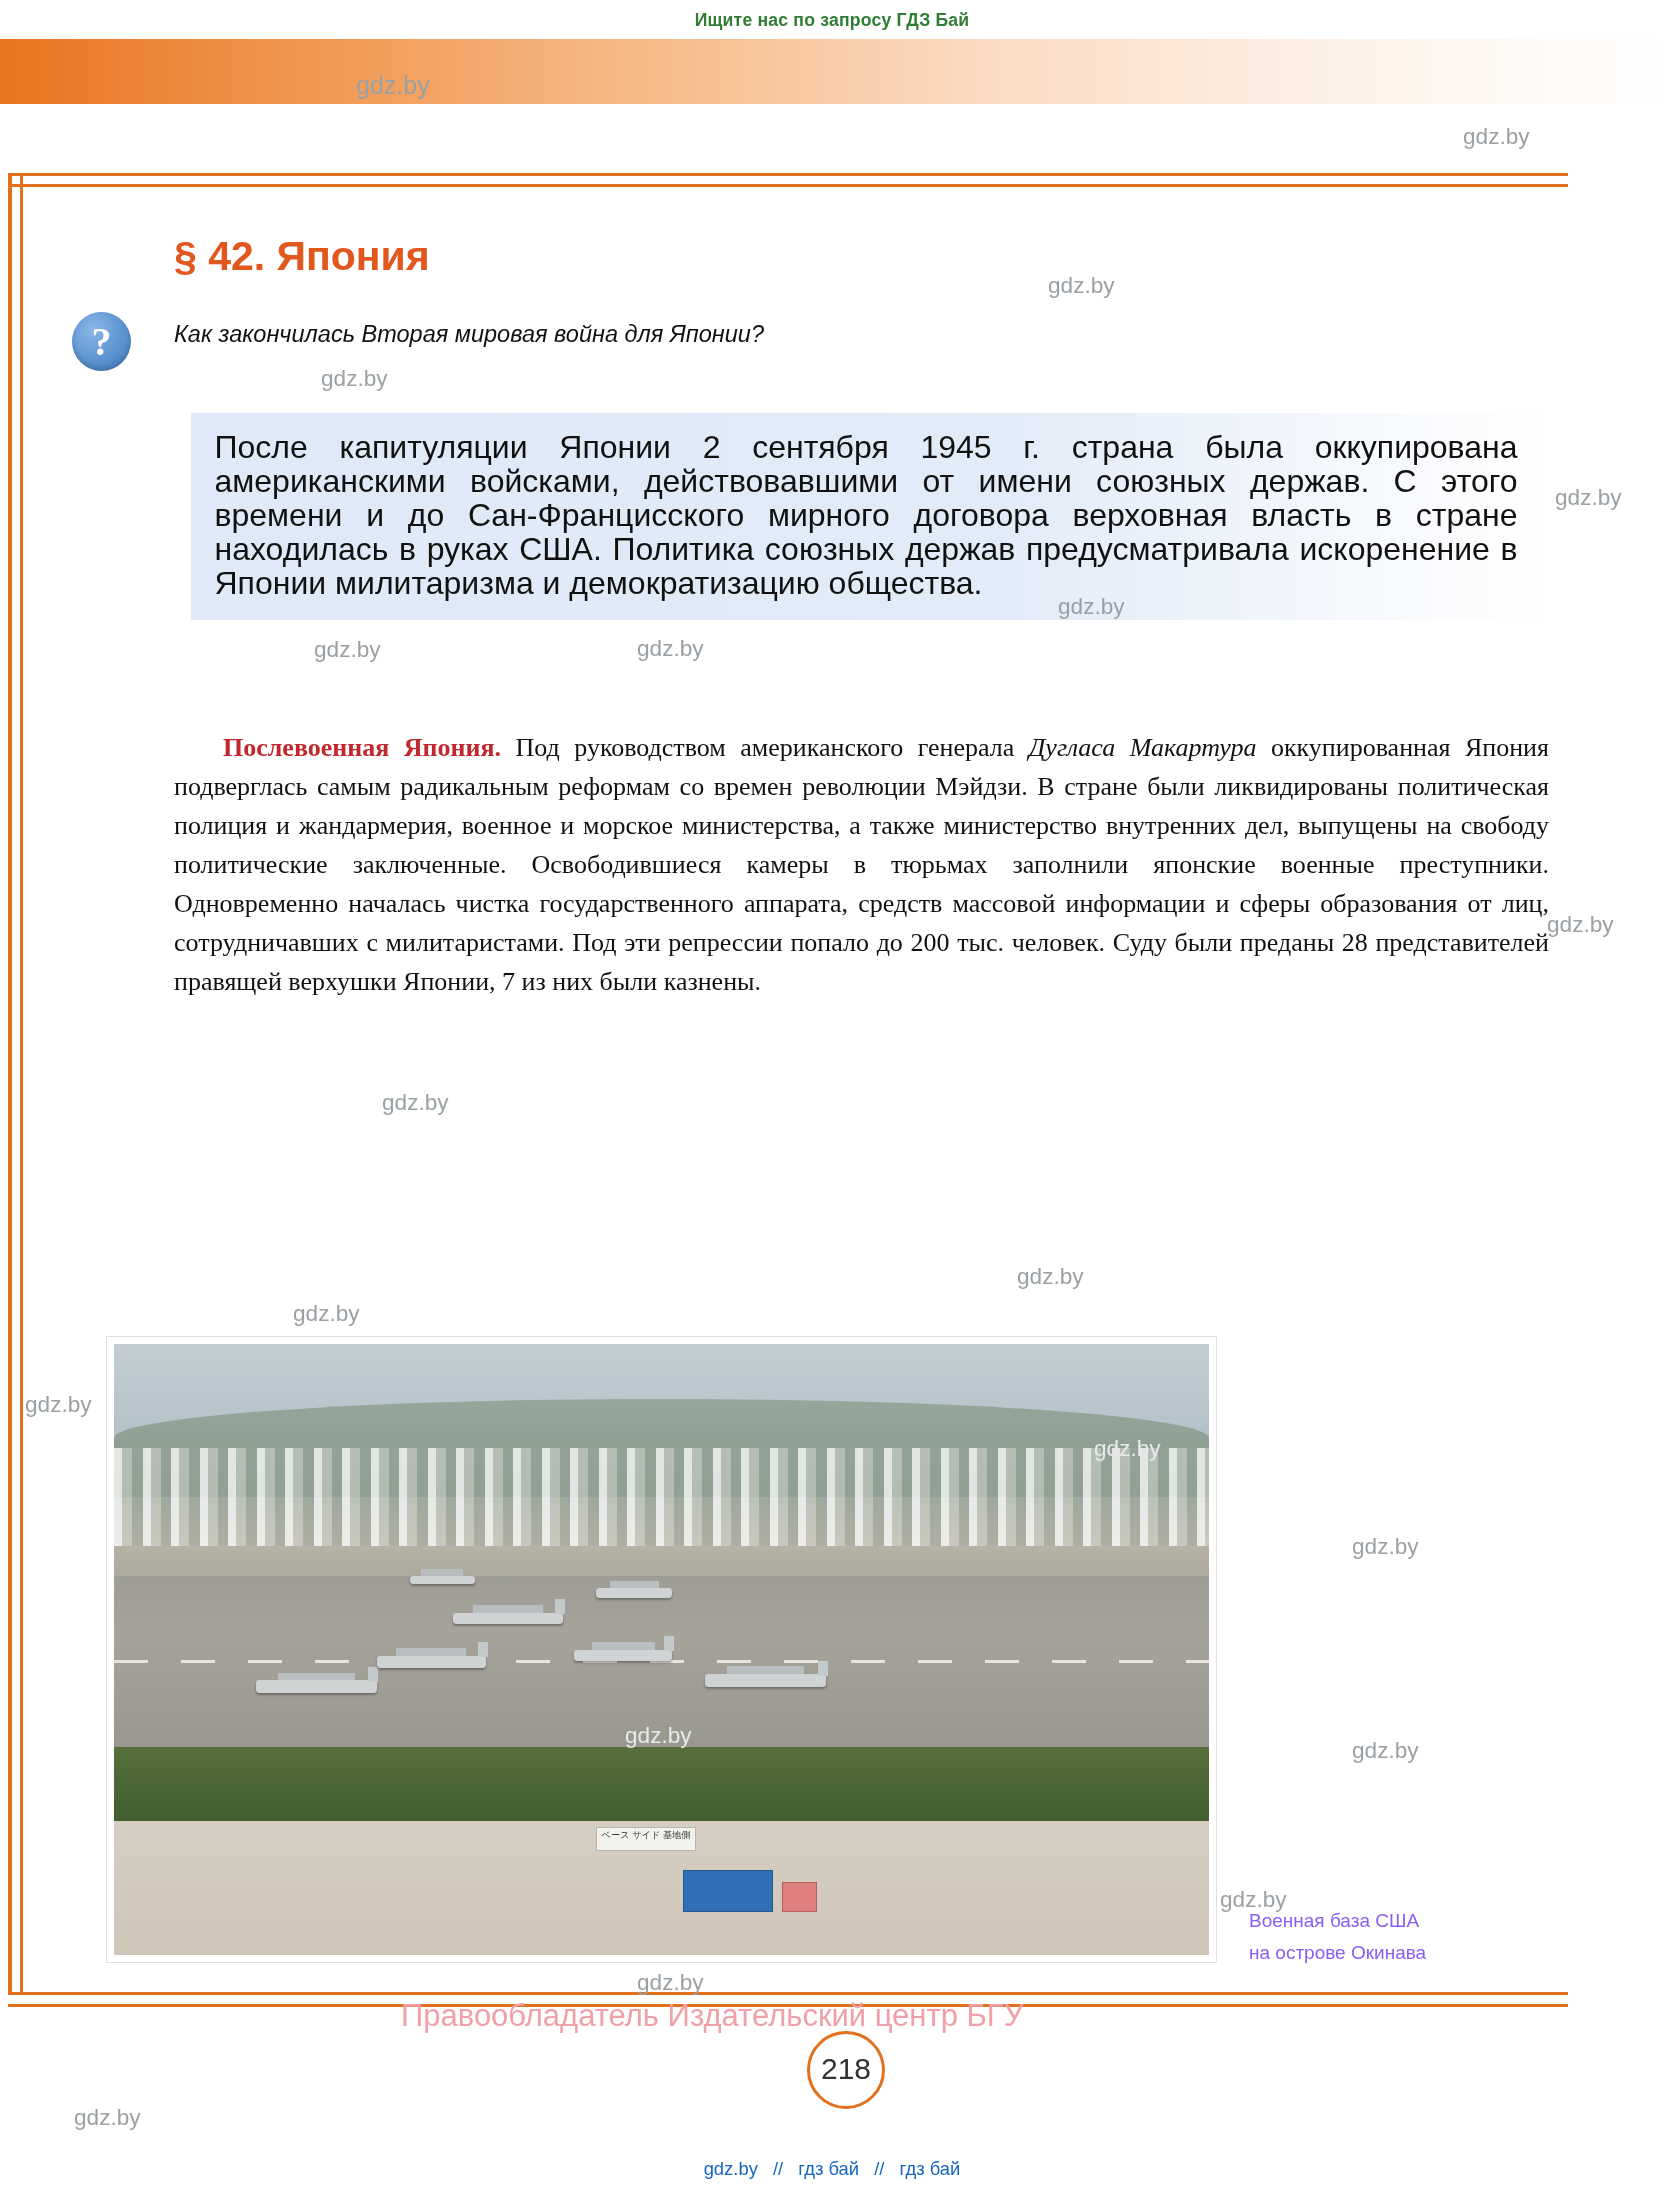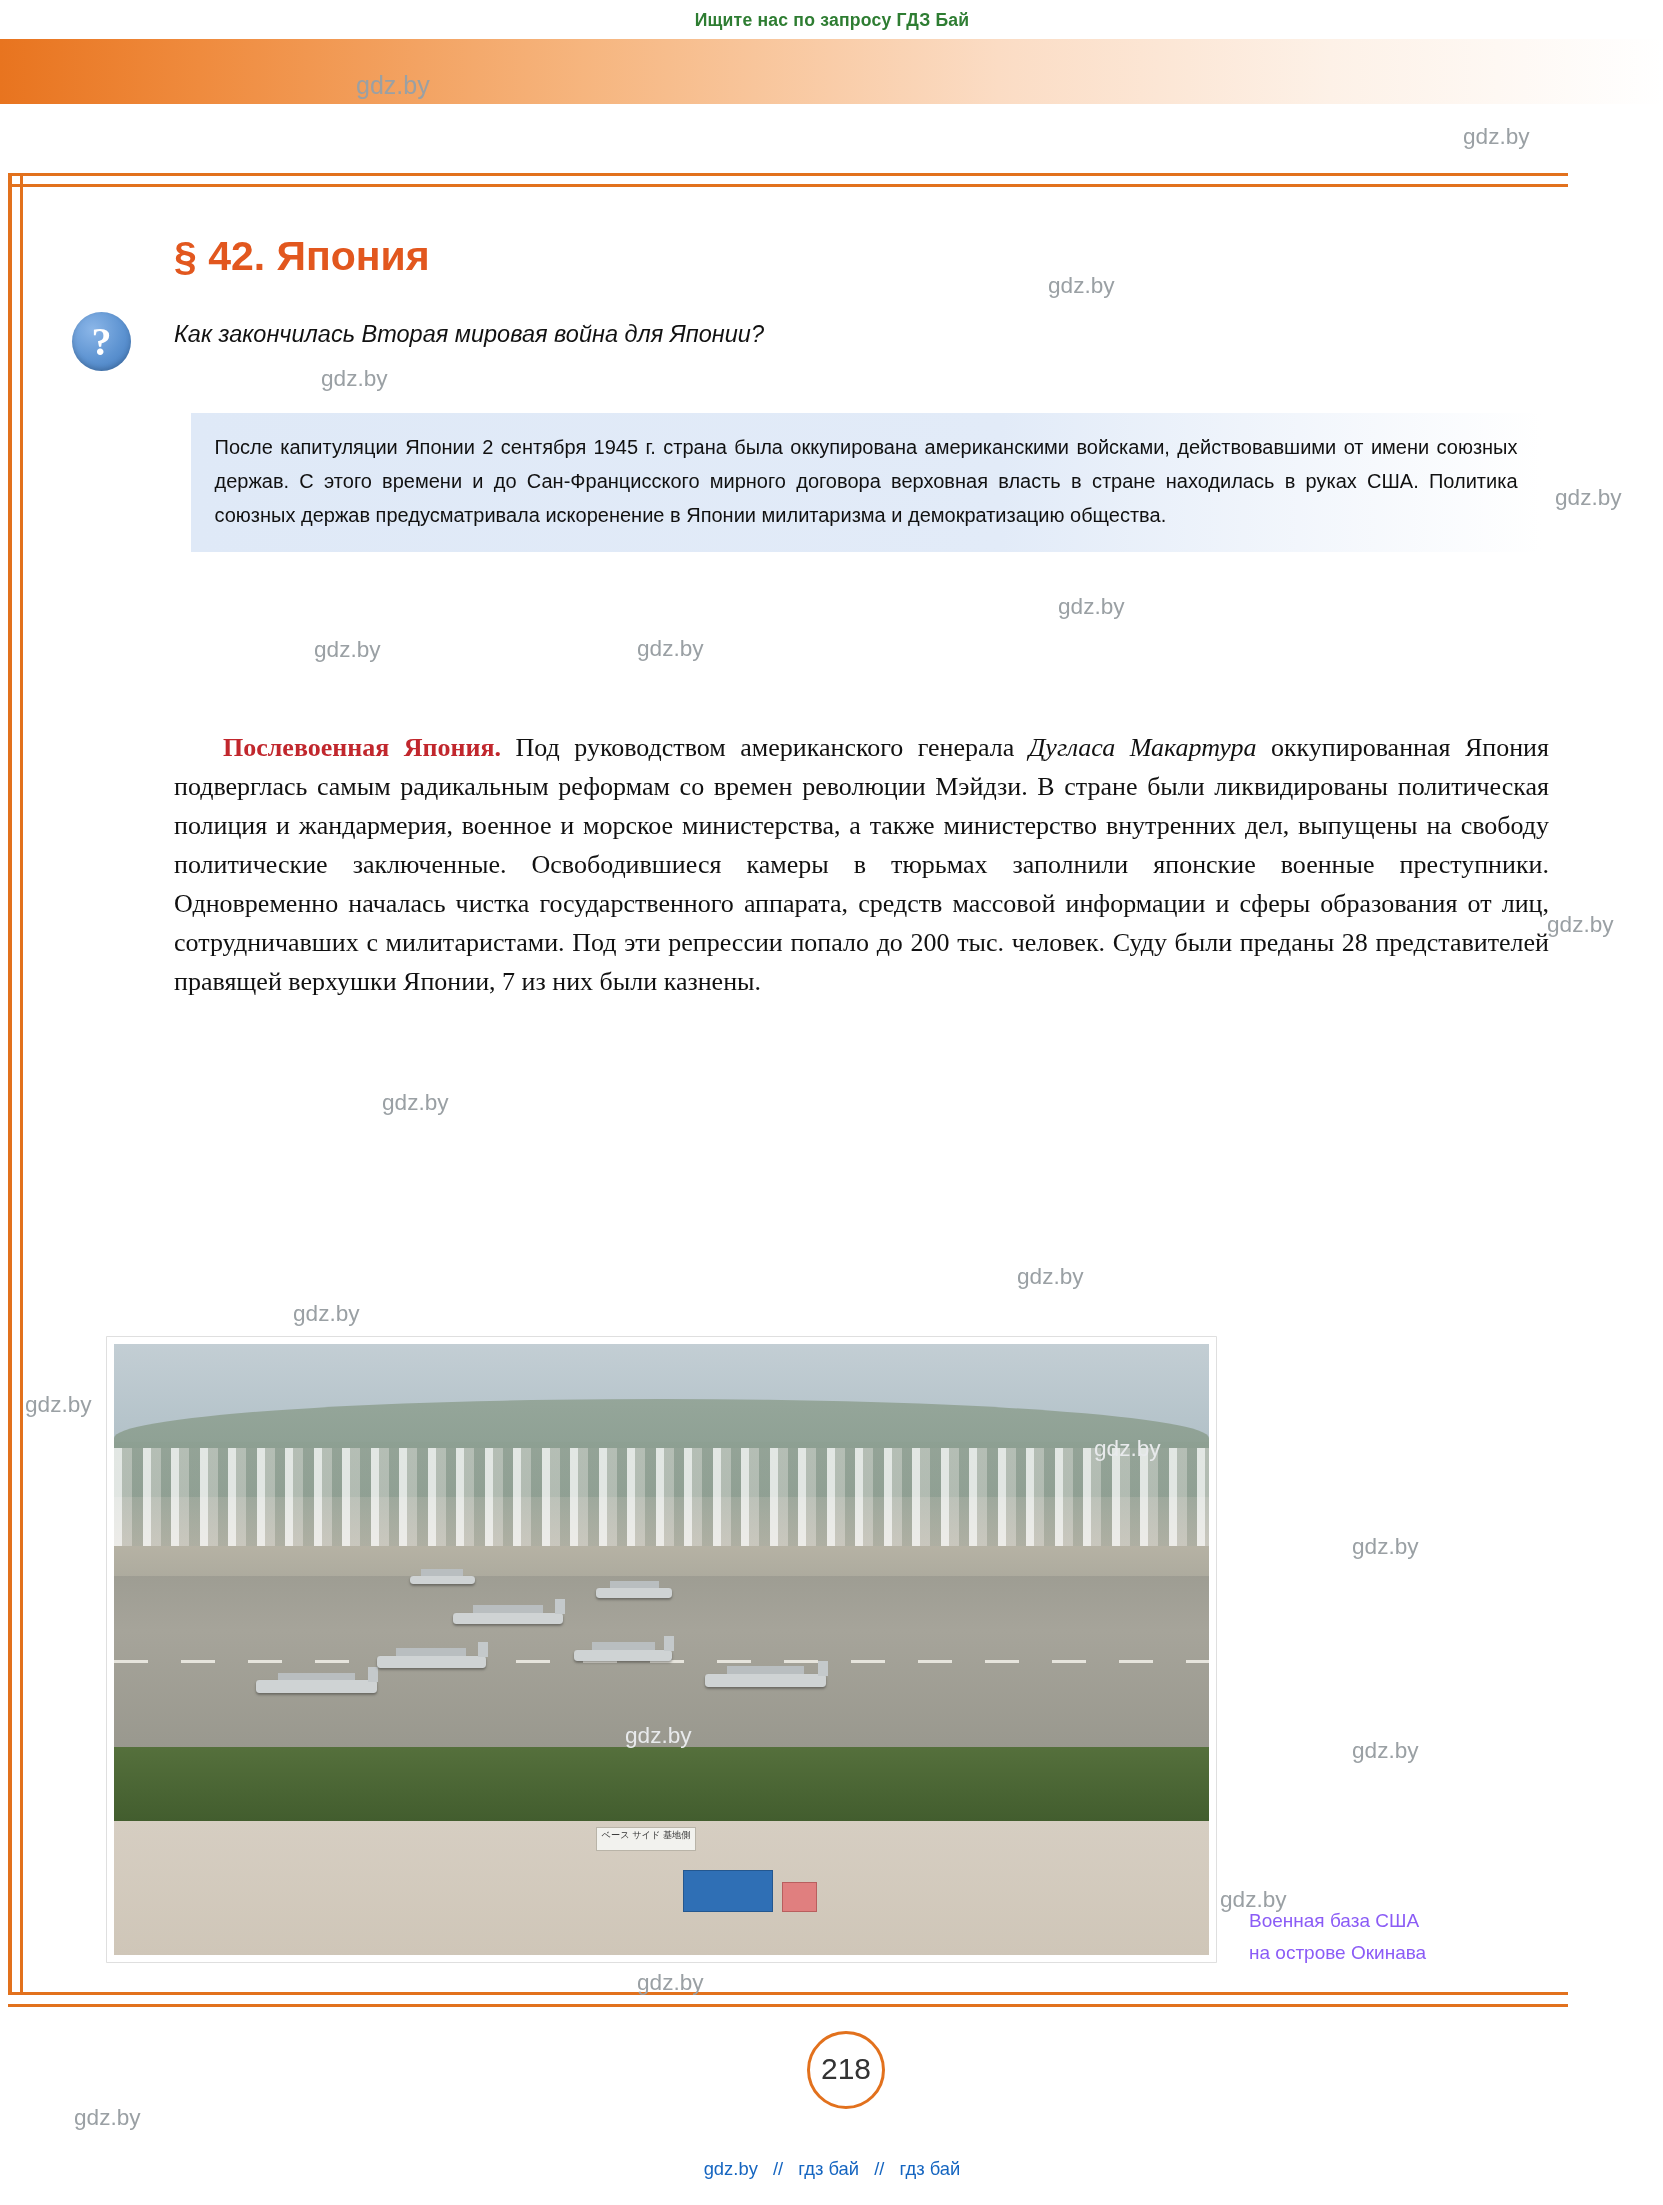--- a/index.html
+++ b/index.html
@@ -133,21 +133,21 @@
   
   .info-box {
     position: absolute;
     top: 413px;
     left: 191px;
     width: 1350px;
     padding: 17px 23.5px 20px 23.5px;
     box-sizing: border-box;
     background: linear-gradient(to right, #dfe9f7 0%, #e2ebf8 60%, #ffffff 100%);
     font-family: "Liberation Sans", sans-serif;
-    font-size: 20px;
+    font-size: 32px;
     line-height: 34px;
     color: #111;
     text-align: justify;
   }
 
   
   .body-text {
     position: absolute;
     left: 174px;
     width: 1375px;
@@ -391,20 +391,21 @@
       <div class="bluecrate" style="left:52%; top:86%; width:8%; height:40px;"></div>
       <div class="bluecrate" style="left:61%; top:88%; width:3%; height:28.5px; background:#e07f7f; border-color:#b95e5e;"></div>
     </div>
   </div>
 
   <div class="caption">
     <div>Военная база США</div>
     <div>на острове Окинава</div>
   </div>
 
+  <div class="copyright">Правообладатель Издательский центр БГУ</div>
 
   <div class="page-num">218</div>
 
   <div class="bottom-links">
     <span>gdz.by</span>
     <span class="sep">//</span>
     <span>гдз бай</span>
     <span class="sep">//</span>
     <span>гдз бай</span>
   </div>

